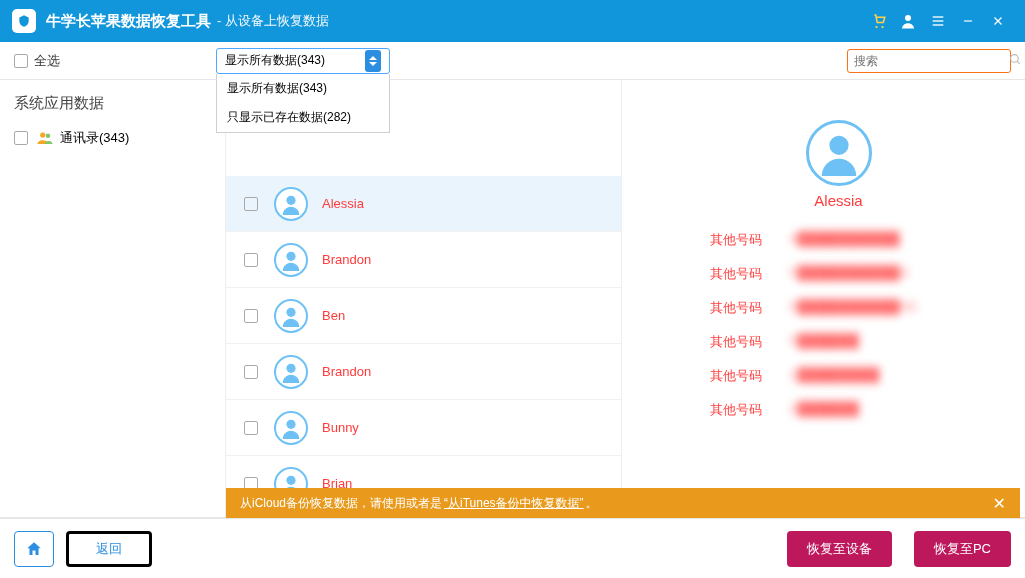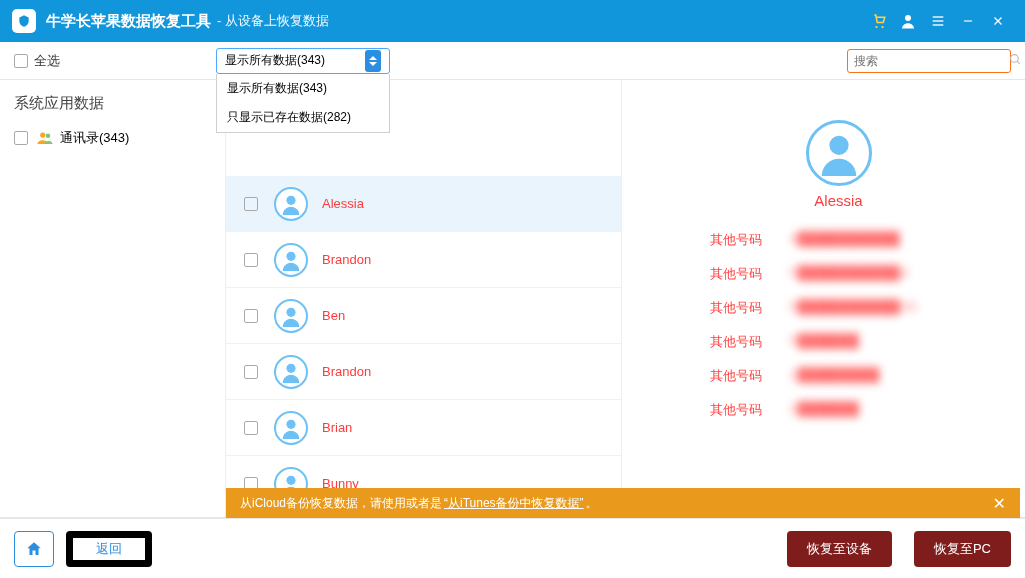--- a/index.html
+++ b/index.html
@@ -48,23 +48,23 @@
 .detail-name { color: #ff3b3b; font-size: 15px; text-align: center; margin-bottom: 22px; }
 .phone-row { display: flex; margin-bottom: 16px; font-size: 13px; }
 .phone-label { color: #ff4040; width: 80px; text-align: right; margin-right: 28px; }
 .phone-value { color: #ff6464; filter: blur(4px); letter-spacing: 1px; }
 .hint-banner { position: absolute; bottom: 60px; left: 226px; right: 5px; height: 30px; background: #e99a1c; color: #fff; display: flex; align-items: center; padding: 0 14px; font-size: 12px; z-index: 20; }
 .hint-banner a { color: #fff; text-decoration: underline; margin: 0 2px; cursor: pointer; }
 .hint-close { margin-left: auto; cursor: pointer; font-size: 16px; }
 .footer { height: 60px; display: flex; align-items: center; padding: 0 14px; gap: 12px; border-top: 1px solid #e6e6e6; position: relative; }
 .btn-home { width: 40px; height: 36px; border: 1px solid #2b8ee0; border-radius: 4px; display: flex; align-items: center; justify-content: center; cursor: pointer; }
 .btn-home svg { fill: #2b8ee0; }
-.btn-back { width: 86px; height: 36px; border: 7px solid #000000; border-radius: 4px; color: #2b8ee0; background: #fff; display: flex; align-items: center; justify-content: center; cursor: pointer; font-size: 13px; }
+.btn-back { width: 86px; height: 36px; border: 3px solid #000000; border-radius: 4px; color: #2b8ee0; background: #fff; display: flex; align-items: center; justify-content: center; cursor: pointer; font-size: 13px; }
 .footer-spacer { flex: 1; }
-.btn-primary { height: 36px; padding: 0 20px; background: #7f1d1d; color: #fff; border-radius: 4px; display: flex; align-items: center; justify-content: flex-end; cursor: pointer; font-size: 13px; margin-left: 10px; }
+.btn-primary { height: 36px; padding: 0 20px; background: #be185d; color: #fff; border-radius: 4px; display: flex; align-items: center; justify-content: flex-end; cursor: pointer; font-size: 13px; margin-left: 10px; }
 .app-wrap { position: relative; flex: 1; display: flex; flex-direction: column; }
 </style>
 </head>
 <body>
 
 <div class="titlebar">
   <div class="logo">
     <svg width="14" height="14" viewBox="0 0 24 24">
         <path d="M12 2L4 6v6c0 5 3.5 9 8 10 4.5-1 8-5 8-10V6l-8-4z"></path>
       </svg>
@@ -197,31 +197,31 @@
     <span class="item-name">Brandon</span>
           </div>
           <div class="contact-item">
     <div class="item-chk"></div>
     <div class="avatar-sm">
       <svg width="22" height="22" viewBox="0 0 24 24">
                 <circle cx="12" cy="8" r="5"></circle>
                 <path d="M3 24c0-5 4-9 9-9s9 4 9 9"></path>
               </svg>
     </div>
+    <span class="item-name">Bunny</span>
+          </div>
+          <div class="contact-item">
+    <div class="item-chk"></div>
+    <div class="avatar-sm">
+      <svg width="22" height="22" viewBox="0 0 24 24">
+                <circle cx="12" cy="8" r="5"></circle>
+                <path d="M3 24c0-5 4-9 9-9s9 4 9 9"></path>
+              </svg>
+    </div>
     <span class="item-name">Brian</span>
-          </div>
-          <div class="contact-item">
-    <div class="item-chk"></div>
-    <div class="avatar-sm">
-      <svg width="22" height="22" viewBox="0 0 24 24">
-                <circle cx="12" cy="8" r="5"></circle>
-                <path d="M3 24c0-5 4-9 9-9s9 4 9 9"></path>
-              </svg>
-    </div>
-    <span class="item-name">Bunny</span>
           </div>
           <div class="contact-item">
     
     
     </div>
         </div>
   </div>
 
   <div class="detail-pane">
     <div class="avatar-lg">

